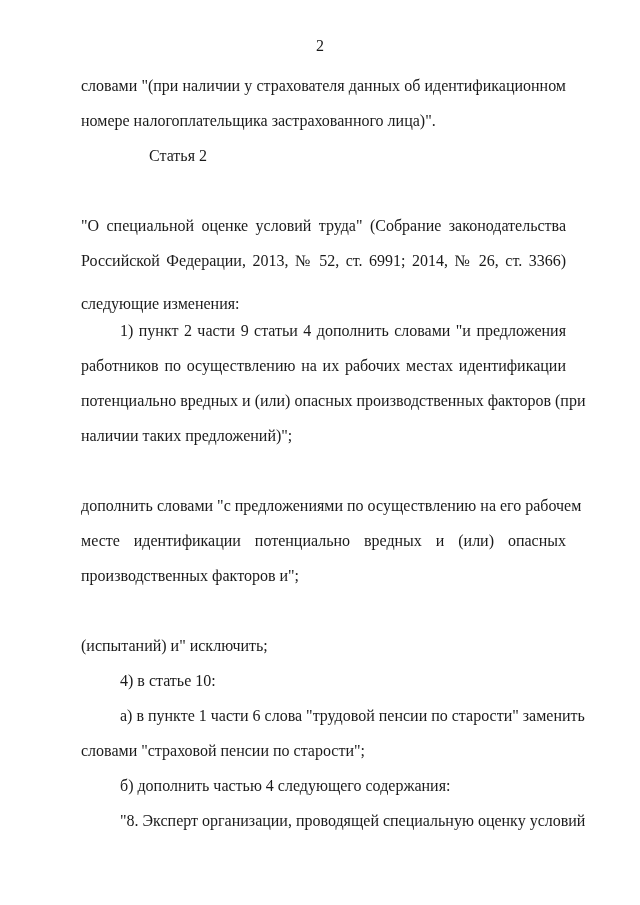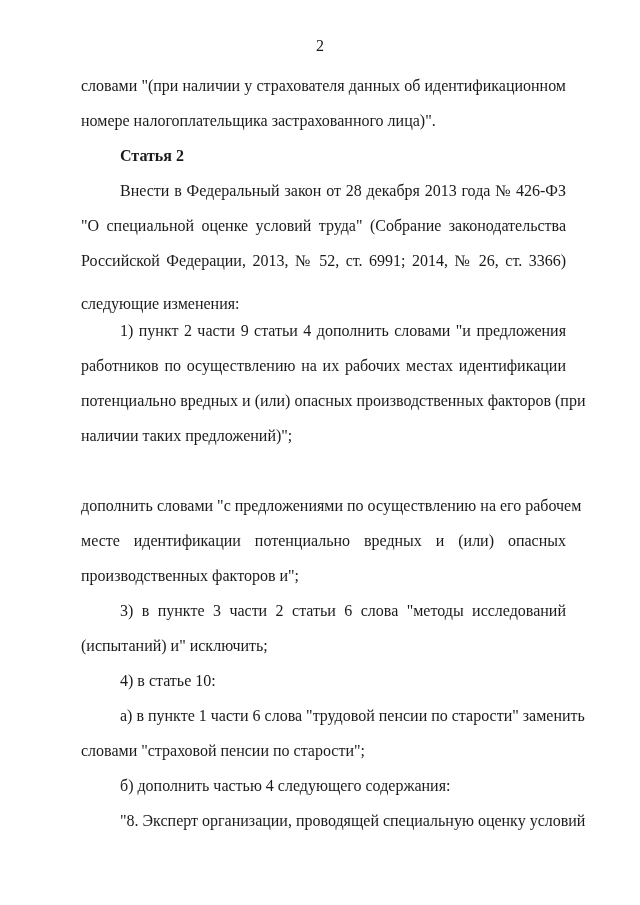--- a/index.html
+++ b/index.html
@@ -41,50 +41,49 @@
     }
     .line.justify {
       text-align: justify;
       text-align-last: justify;
     }
     .line.indent {
       left: 120px;
       width: 446px;
     }
     .heading {
-      font-weight: bold;
+      font-weight: normal;
+      margin-left: 29px;
     }
   </style>
 </head>
 <body>
 
 <div class="page">
 
   <div class="page-number">2</div>
 
   <div class="line justify" style="top:76px">словами "(при наличии у страхователя данных об идентификационном</div>
   <div class="line" style="top:111px">номере налогоплательщика застрахованного лица)".</div>
 
   <div class="line indent heading" style="top:146px">Статья 2</div>
 
-  <div class="line indent justify" style="top:181px">Внести в Федеральный закон от 28 декабря 2013 года № 426-ФЗ</div>
   <div class="line justify" style="top:216px">"О специальной оценке условий труда" (Собрание законодательства</div>
   <div class="line justify" style="top:251px">Российской Федерации, 2013, № 52, ст. 6991; 2014, № 26, ст. 3366)</div>
   <div class="line" style="top:294px">следующие изменения:</div>
 
   <div class="line indent justify" style="top:321px">1) пункт 2 части 9 статьи 4 дополнить словами "и предложения</div>
   <div class="line justify" style="top:356px">работников по осуществлению на их рабочих местах идентификации</div>
   <div class="line justify" style="top:391px">потенциально вредных и (или) опасных производственных факторов (при</div>
   <div class="line" style="top:426px">наличии таких предложений)";</div>
 
   <div class="line justify" style="top:496px">дополнить словами "с предложениями по осуществлению на его рабочем</div>
   <div class="line justify" style="top:531px">месте идентификации потенциально вредных и (или) опасных</div>
   <div class="line" style="top:566px">производственных факторов и";</div>
 
-  <div class="line indent justify" style="top:601px">3) в пункте 3 части 2 статьи 6 слова "методы исследований</div>
   <div class="line" style="top:636px">(испытаний) и" исключить;</div>
 
   <div class="line indent" style="top:671px">4) в статье 10:</div>
 
   <div class="line indent justify" style="top:706px">а) в пункте 1 части 6 слова "трудовой пенсии по старости" заменить</div>
   <div class="line" style="top:741px">словами "страховой пенсии по старости";</div>
 
   <div class="line indent" style="top:776px">б) дополнить частью 4 следующего содержания:</div>
 
   <div class="line indent justify" style="top:811px">"8. Эксперт организации, проводящей специальную оценку условий</div>

